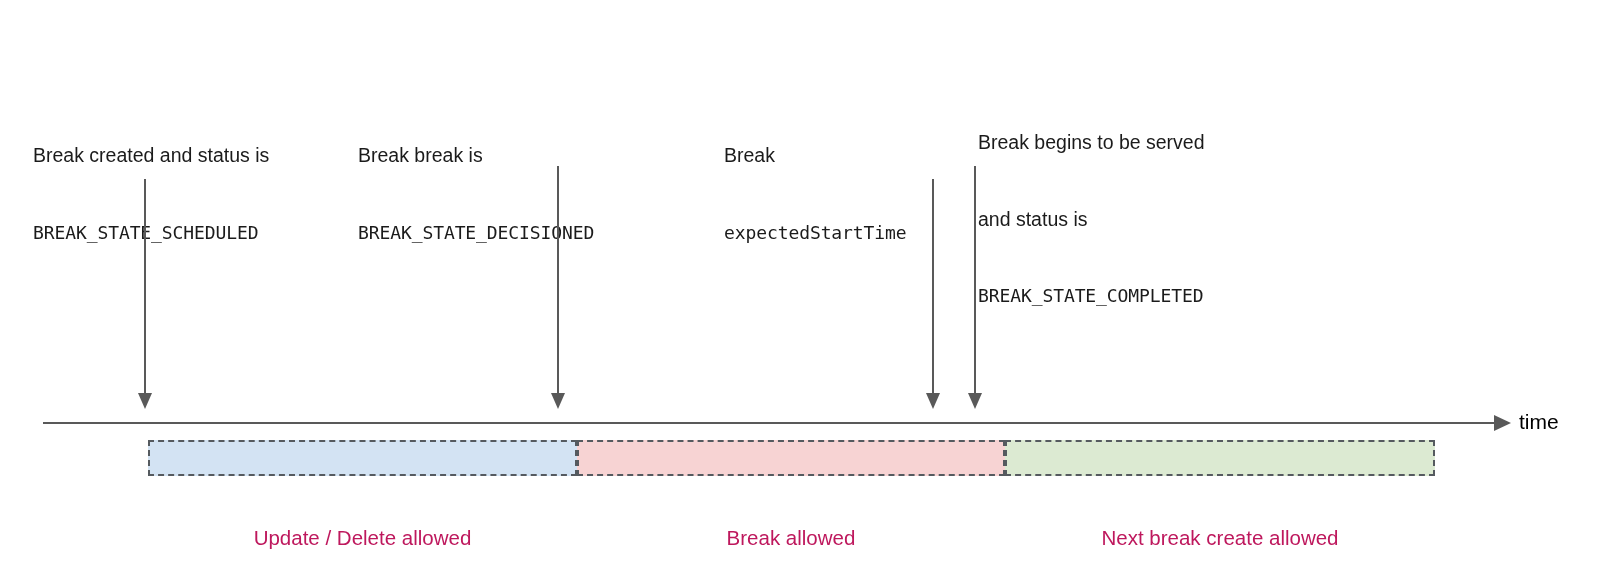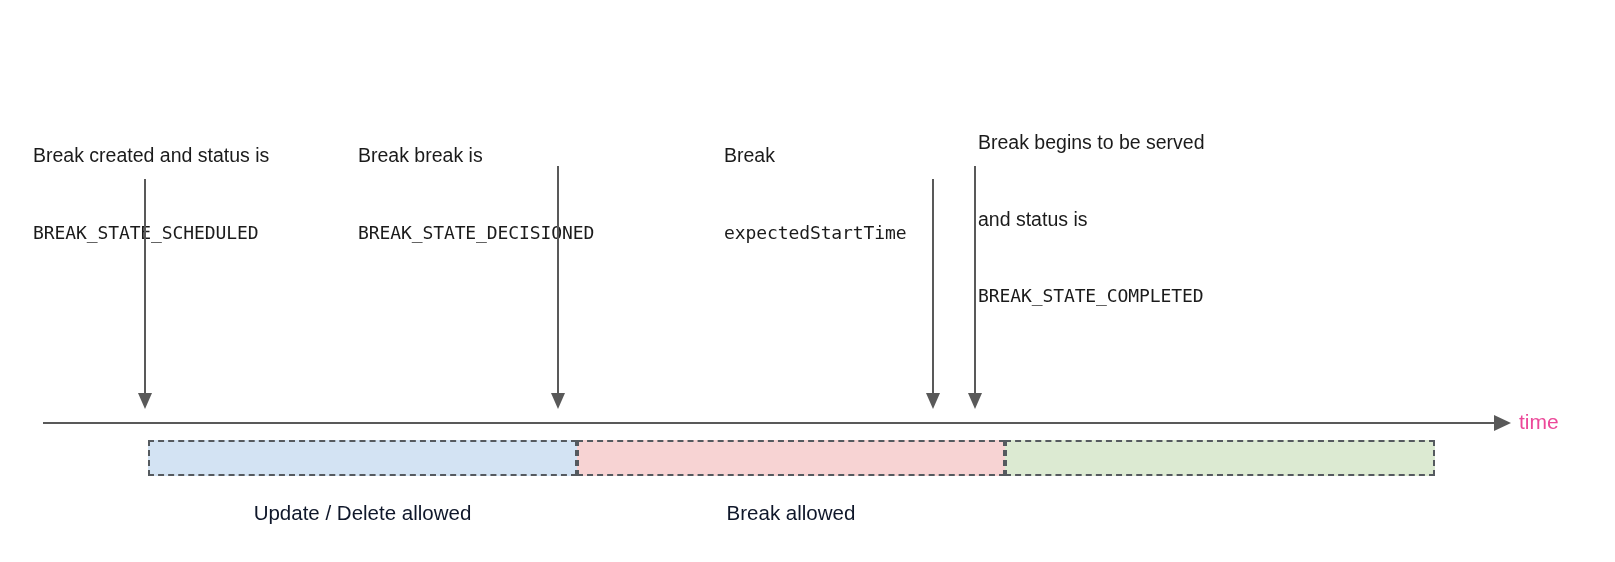--- a/index.html
+++ b/index.html
@@ -78,38 +78,38 @@
     height: 0;
     border-top: 8px solid transparent;
     border-bottom: 8px solid transparent;
     border-left: 17px solid #595959;
   }
   #time-axis-label {
     position: absolute;
     left: 1519px;
     top: 368px;
     font-size: 21px;
-    color: #ec4899;
+    color: #000000;
     font-family: "Liberation Sans", sans-serif;
   }
 
   
   .phase-bar {
     position: absolute;
     top: 398px;
     height: 36px;
     box-sizing: border-box;
     border: 2px dashed #555a5f;
   }
   .phase-caption {
     position: absolute;
-    top: 459px;
+    top: 484px;
     text-align: center;
     font-size: 20.5px;
-    color: #0f172a;
+    color: #be185d;
     font-family: "Liberation Sans", sans-serif;
   }
 </style>
 </head>
 <body>
 
 <div id="diagram">
 
   <div class="annotation" style="left:33px; top:50px;">
     <span class="plain">Break created and status is</span>
@@ -155,14 +155,15 @@
   <div id="time-axis"></div>
   <div id="time-axis-head"></div>
   <div id="time-axis-label">time</div>
 
   <div class="phase-bar" style="left:148px; width:429px; background:#d3e3f3;"></div>
   <div class="phase-bar" style="left:577px; width:428px; background:#f7d3d3;"></div>
   <div class="phase-bar" style="left:1005px; width:430px; background:#dcead2;"></div>
 
   <div class="phase-caption" style="left:148px; width:429px;">Update / Delete allowed</div>
   <div class="phase-caption" style="left:577px; width:428px;">Break allowed</div>
+  <div class="phase-caption" style="left:1005px; width:430px;">Next break create allowed</div>
 
 </div>
 
 </body></html>

